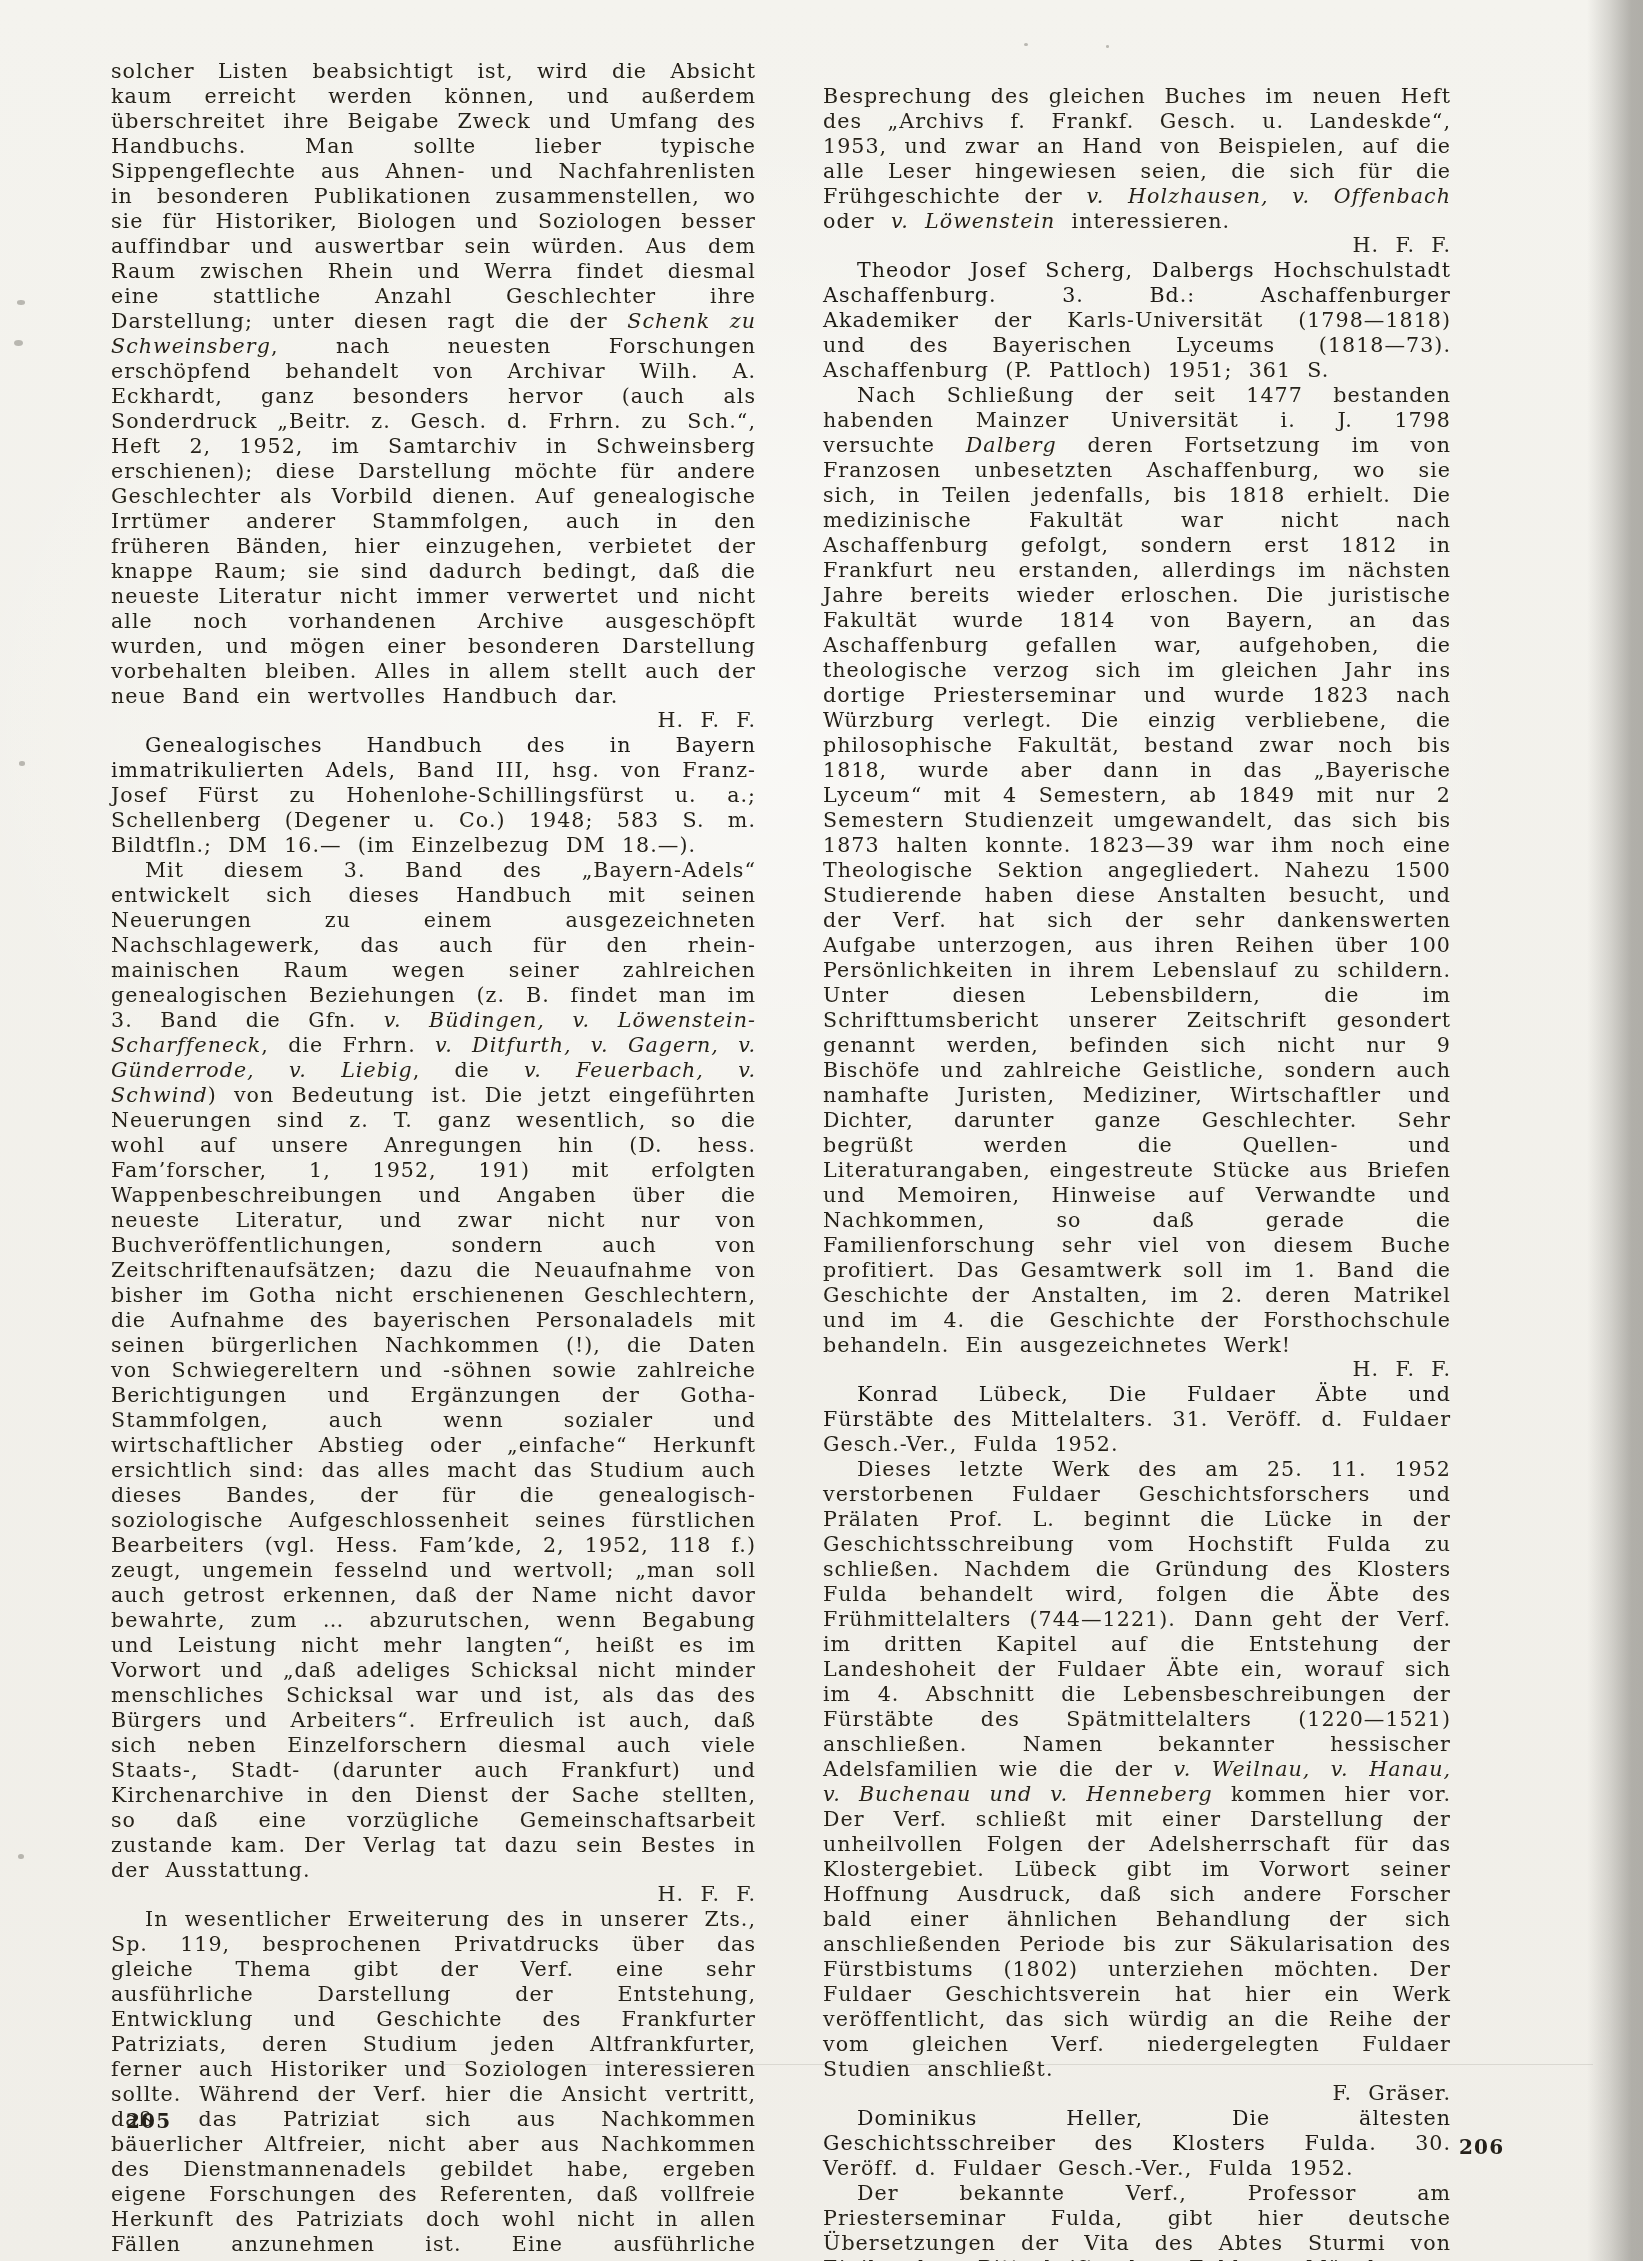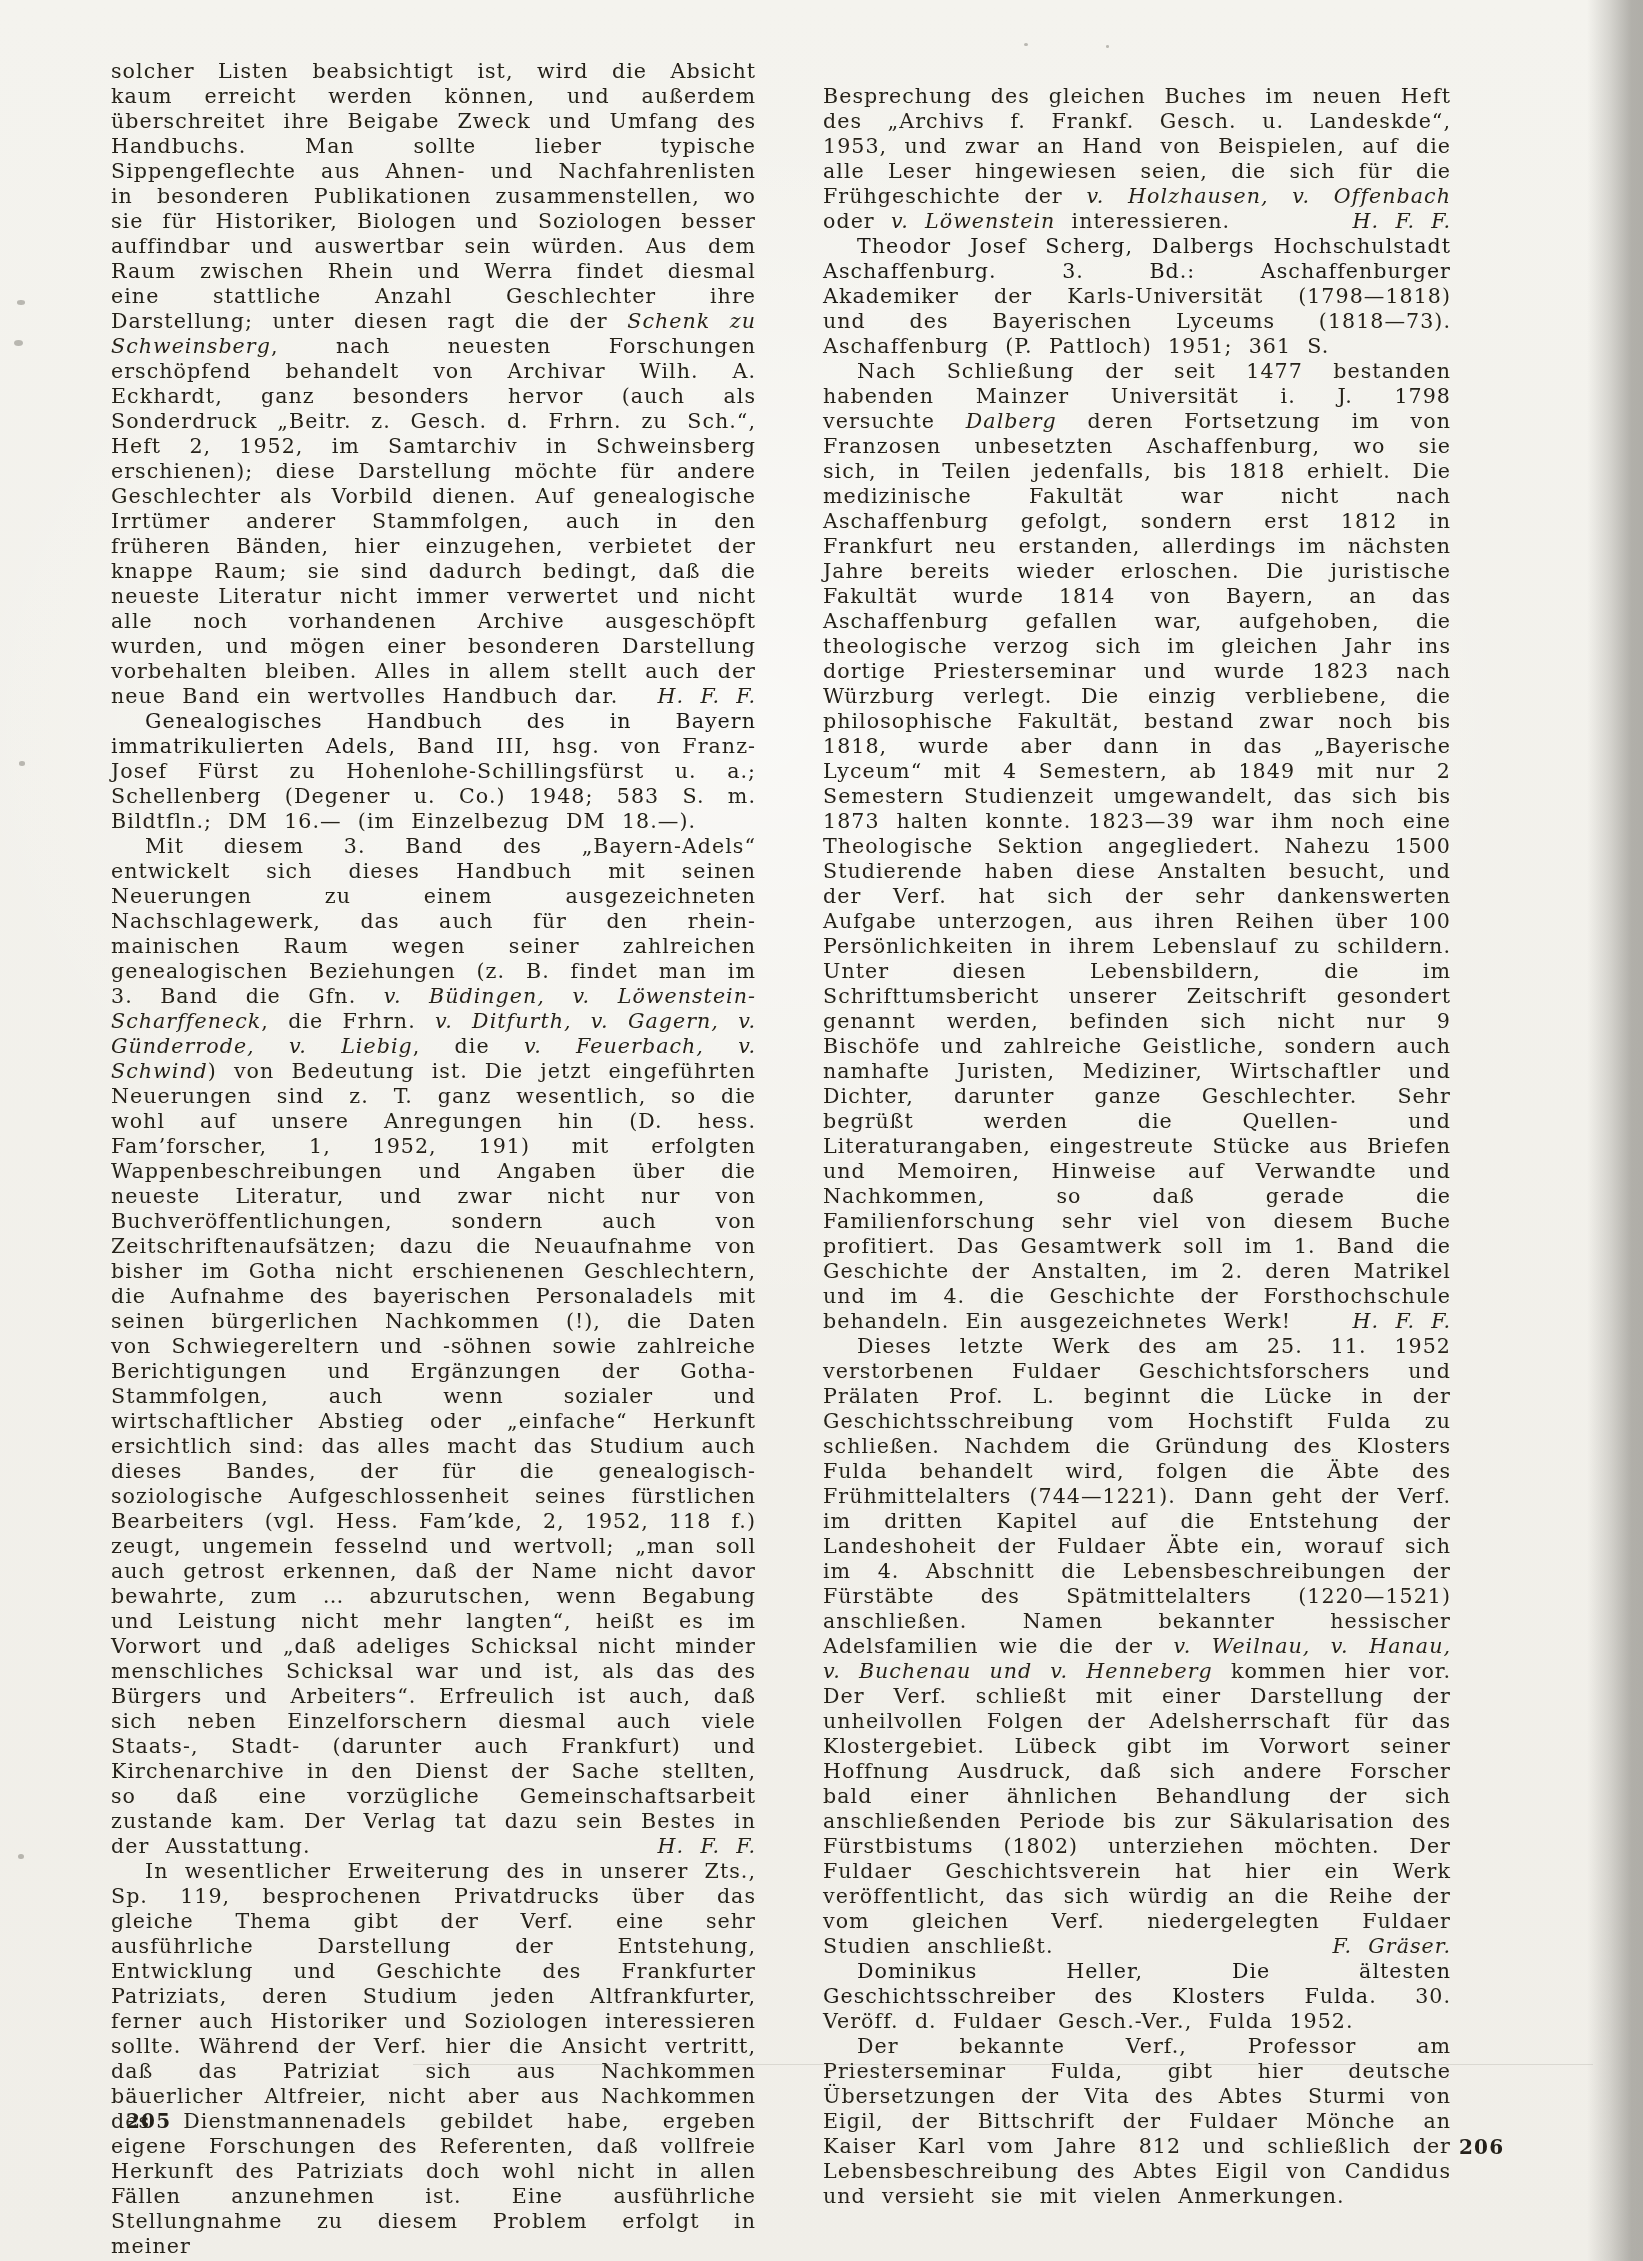--- a/index.html
+++ b/index.html
@@ -26,21 +26,21 @@
   .col-left{left:111px;top:59px;width:645px;}
   .col-right{left:823px;top:84px;width:628px;}
   .col p{margin:0;}
   .col p::after{content:"";display:block;clear:both;}
   .blk-body{margin-top:34px;}
   .blk-heading{margin-top:59px;}
   .col p:first-child{margin-top:0;}
   .indent{text-indent:34px;}
   .bd{font-weight:normal;color:#1d1a15;}
   .it{font-style:italic;}
-  .sig{float:right;font-style:italic;margin-left:26px;}
+  .sig{float:right;margin-left:26px;margin-top:24px;}
   .pagenum{
     position:absolute;
     font-weight:bold;
     font-size:20px;
     letter-spacing:.06em;
     color:#242019;
   }
   .pagenum-left{left:126px;top:2109px;}
   .pagenum-right{left:1459px;top:2105px;margin-top:30px;}
   .edge-shadow{
@@ -65,20 +65,21 @@
   <div class="col col-left" id="col-left">
       <p class="blk-body"><span>solcher Listen beabsichtigt ist, wird die Absicht kaum erreicht werden können, und außerdem überschreitet ihre Beigabe Zweck und Umfang des Handbuchs. Man sollte lieber typische Sippengeflechte aus Ahnen- und Nachfahrenlisten in besonderen Publikationen zusammenstellen, wo sie für Historiker, Biologen und Soziologen besser auffindbar und auswertbar sein würden. Aus dem Raum zwischen Rhein und Werra findet diesmal eine stattliche Anzahl Geschlechter ihre Darstellung; unter diesen ragt die der </span><span class="it">Schenk zu Schweinsberg</span><span>, nach neuesten Forschungen erschöpfend behandelt von Archivar Wilh. A. Eckhardt, ganz besonders hervor (auch als Sonderdruck „Beitr. z. Gesch. d. Frhrn. zu Sch.“, Heft 2, 1952, im Samtarchiv in Schweinsberg erschienen); diese Darstellung möchte für andere Geschlechter als Vorbild dienen. Auf genealogische Irrtümer anderer Stammfolgen, auch in den früheren Bänden, hier einzugehen, verbietet der knappe Raum; sie sind dadurch bedingt, daß die neueste Literatur nicht immer verwertet und nicht alle noch vorhandenen Archive ausgeschöpft wurden, und mögen einer besonderen Darstellung vorbehalten bleiben. Alles in allem stellt auch der neue Band ein wertvolles Handbuch dar.</span><span class="sig">H. F. F.</span></p>
       <p class="blk-heading indent"><span class="bd">Genealogisches Handbuch des in Bayern immatrikulierten Adels,</span><span> Band III, hsg. von Franz-Josef Fürst zu Hohenlohe-Schillingsfürst u. a.; Schellenberg (Degener u. Co.) 1948; 583 S. m. Bildtfln.; DM 16.— (im Einzelbezug DM 18.—).</span></p>
       <p class="blk-body indent"><span>Mit diesem 3. Band des „Bayern-Adels“ entwickelt sich dieses Handbuch mit seinen Neuerungen zu einem ausgezeichneten Nachschlagewerk, das auch für den rhein-mainischen Raum wegen seiner zahlreichen genealogischen Beziehungen (z. B. findet man im 3. Band die Gfn. </span><span class="it">v. Büdingen, v. Löwenstein-Scharffeneck</span><span>, die Frhrn. </span><span class="it">v. Ditfurth, v. Gagern, v. Günderrode, v. Liebig</span><span>, die </span><span class="it">v. Feuerbach, v. Schwind</span><span>) von Bedeutung ist. Die jetzt eingeführten Neuerungen sind z. T. ganz wesentlich, so die wohl auf unsere Anregungen hin (D. hess. Fam’forscher, 1, 1952, 191) mit erfolgten Wappenbeschreibungen und Angaben über die neueste Literatur, und zwar nicht nur von Buchveröffentlichungen, sondern auch von Zeitschriftenaufsätzen; dazu die Neuaufnahme von bisher im Gotha nicht erschienenen Geschlechtern, die Aufnahme des bayerischen Personaladels mit seinen bürgerlichen Nachkommen (!), die Daten von Schwiegereltern und -söhnen sowie zahlreiche Berichtigungen und Ergänzungen der Gotha-Stammfolgen, auch wenn sozialer und wirtschaftlicher Abstieg oder „einfache“ Herkunft ersichtlich sind: das alles macht das Studium auch dieses Bandes, der für die genealogisch-soziologische Aufgeschlossenheit seines fürstlichen Bearbeiters (vgl. Hess. Fam’kde, 2, 1952, 118 f.) zeugt, ungemein fesselnd und wertvoll; „man soll auch getrost erkennen, daß der Name nicht davor bewahrte, zum … abzurutschen, wenn Begabung und Leistung nicht mehr langten“, heißt es im Vorwort und „daß adeliges Schicksal nicht minder menschliches Schicksal war und ist, als das des Bürgers und Arbeiters“. Erfreulich ist auch, daß sich neben Einzelforschern diesmal auch viele Staats-, Stadt- (darunter auch Frankfurt) und Kirchenarchive in den Dienst der Sache stellten, so daß eine vorzügliche Gemeinschaftsarbeit zustande kam. Der Verlag tat dazu sein Bestes in der Ausstattung.</span><span class="sig">H. F. F.</span></p>
       <p class="blk-body indent"><span>In wesentlicher Erweiterung des in unserer Zts., Sp. 119, besprochenen Privatdrucks über das gleiche Thema gibt der Verf. eine sehr ausführliche Darstellung der Entstehung, Entwicklung und Geschichte des Frankfurter Patriziats, deren Studium jeden Altfrankfurter, ferner auch Historiker und Soziologen interessieren sollte. Während der Verf. hier die Ansicht vertritt, daß das Patriziat sich aus Nachkommen bäuerlicher Altfreier, nicht aber aus Nachkommen des Dienstmannenadels gebildet habe, ergeben eigene Forschungen des Referenten, daß vollfreie Herkunft des Patriziats doch wohl nicht in allen Fällen anzunehmen ist. Eine ausführliche Stellungnahme zu diesem Problem erfolgt in meiner</span></p>
     </div>
   <div class="col col-right" id="col-right">
       <p class="blk-body"><span>Besprechung des gleichen Buches im neuen Heft des „Archivs f. Frankf. Gesch. u. Landeskde“, 1953, und zwar an Hand von Beispielen, auf die alle Leser hingewiesen seien, die sich für die Frühgeschichte der </span><span class="it">v. Holzhausen, v. Offenbach</span><span> oder </span><span class="it">v. Löwenstein</span><span> interessieren.</span><span class="sig">H. F. F.</span></p>
       <p class="blk-heading indent"><span class="bd">Theodor Josef Scherg, Dalbergs Hochschulstadt Aschaffenburg. 3. Bd.: Aschaffenburger Akademiker</span><span> der Karls-Universität (1798—1818) und des Bayerischen Lyceums (1818—73). Aschaffenburg (P. Pattloch) 1951; 361 S.</span></p>
       <p class="blk-body indent"><span>Nach Schließung der seit 1477 bestanden habenden Mainzer Universität i. J. 1798 versuchte </span><span class="it">Dalberg</span><span> deren Fortsetzung im von Franzosen unbesetzten Aschaffenburg, wo sie sich, in Teilen jedenfalls, bis 1818 erhielt. Die medizinische Fakultät war nicht nach Aschaffenburg gefolgt, sondern erst 1812 in Frankfurt neu erstanden, allerdings im nächsten Jahre bereits wieder erloschen. Die juristische Fakultät wurde 1814 von Bayern, an das Aschaffenburg gefallen war, aufgehoben, die theologische verzog sich im gleichen Jahr ins dortige Priesterseminar und wurde 1823 nach Würzburg verlegt. Die einzig verbliebene, die philosophische Fakultät, bestand zwar noch bis 1818, wurde aber dann in das „Bayerische Lyceum“ mit 4 Semestern, ab 1849 mit nur 2 Semestern Studienzeit umgewandelt, das sich bis 1873 halten konnte. 1823—39 war ihm noch eine Theologische Sektion angegliedert. Nahezu 1500 Studierende haben diese Anstalten besucht, und der Verf. hat sich der sehr dankenswerten Aufgabe unterzogen, aus ihren Reihen über 100 Persönlichkeiten in ihrem Lebenslauf zu schildern. Unter diesen Lebensbildern, die im Schrifttumsbericht unserer Zeitschrift gesondert genannt werden, befinden sich nicht nur 9 Bischöfe und zahlreiche Geistliche, sondern auch namhafte Juristen, Mediziner, Wirtschaftler und Dichter, darunter ganze Geschlechter. Sehr begrüßt werden die Quellen- und Literaturangaben, eingestreute Stücke aus Briefen und Memoiren, Hinweise auf Verwandte und Nachkommen, so daß gerade die Familienforschung sehr viel von diesem Buche profitiert. Das Gesamtwerk soll im 1. Band die Geschichte der Anstalten, im 2. deren Matrikel und im 4. die Geschichte der Forsthochschule behandeln. Ein ausgezeichnetes Werk!</span><span class="sig">H. F. F.</span></p>
+      <p class="blk-heading indent"><span class="bd">Konrad Lübeck, Die Fuldaer Äbte und Fürstäbte des Mittelalters.</span><span> 31. Veröff. d. Fuldaer Gesch.-Ver., Fulda 1952.</span></p>
       <p class="blk-body indent"><span>Dieses letzte Werk des am 25. 11. 1952 verstorbenen Fuldaer Geschichtsforschers und Prälaten Prof. L. beginnt die Lücke in der Geschichtsschreibung vom Hochstift Fulda zu schließen. Nachdem die Gründung des Klosters Fulda behandelt wird, folgen die Äbte des Frühmittelalters (744—1221). Dann geht der Verf. im dritten Kapitel auf die Entstehung der Landeshoheit der Fuldaer Äbte ein, worauf sich im 4. Abschnitt die Lebensbeschreibungen der Fürstäbte des Spätmittelalters (1220—1521) anschließen. Namen bekannter hessischer Adelsfamilien wie die der </span><span class="it">v. Weilnau, v. Hanau, v. Buchenau und v. Henneberg</span><span> kommen hier vor. Der Verf. schließt mit einer Darstellung der unheilvollen Folgen der Adelsherrschaft für das Klostergebiet. Lübeck gibt im Vorwort seiner Hoffnung Ausdruck, daß sich andere Forscher bald einer ähnlichen Behandlung der sich anschließenden Periode bis zur Säkularisation des Fürstbistums (1802) unterziehen möchten. Der Fuldaer Geschichtsverein hat hier ein Werk veröffentlicht, das sich würdig an die Reihe der vom gleichen Verf. niedergelegten Fuldaer Studien anschließt.</span><span class="sig">F. Gräser.</span></p>
       <p class="blk-heading indent"><span class="bd">Dominikus Heller, Die ältesten Geschichtsschreiber des Klosters Fulda.</span><span> 30. Veröff. d. Fuldaer Gesch.-Ver., Fulda 1952.</span></p>
       <p class="blk-body indent"><span>Der bekannte Verf., Professor am Priesterseminar Fulda, gibt hier deutsche Übersetzungen der Vita des Abtes Sturmi von Eigil, der Bittschrift der Fuldaer Mönche an Kaiser Karl vom Jahre 812 und schließlich der Lebensbeschreibung des Abtes Eigil von Candidus und versieht sie mit vielen Anmerkungen.</span></p>
     </div>
 
   <div class="pagenum pagenum-left">205</div>
   <div class="pagenum pagenum-right">206</div>
 
   <div class="artifact-line"></div>
   <div class="edge-shadow"></div>

